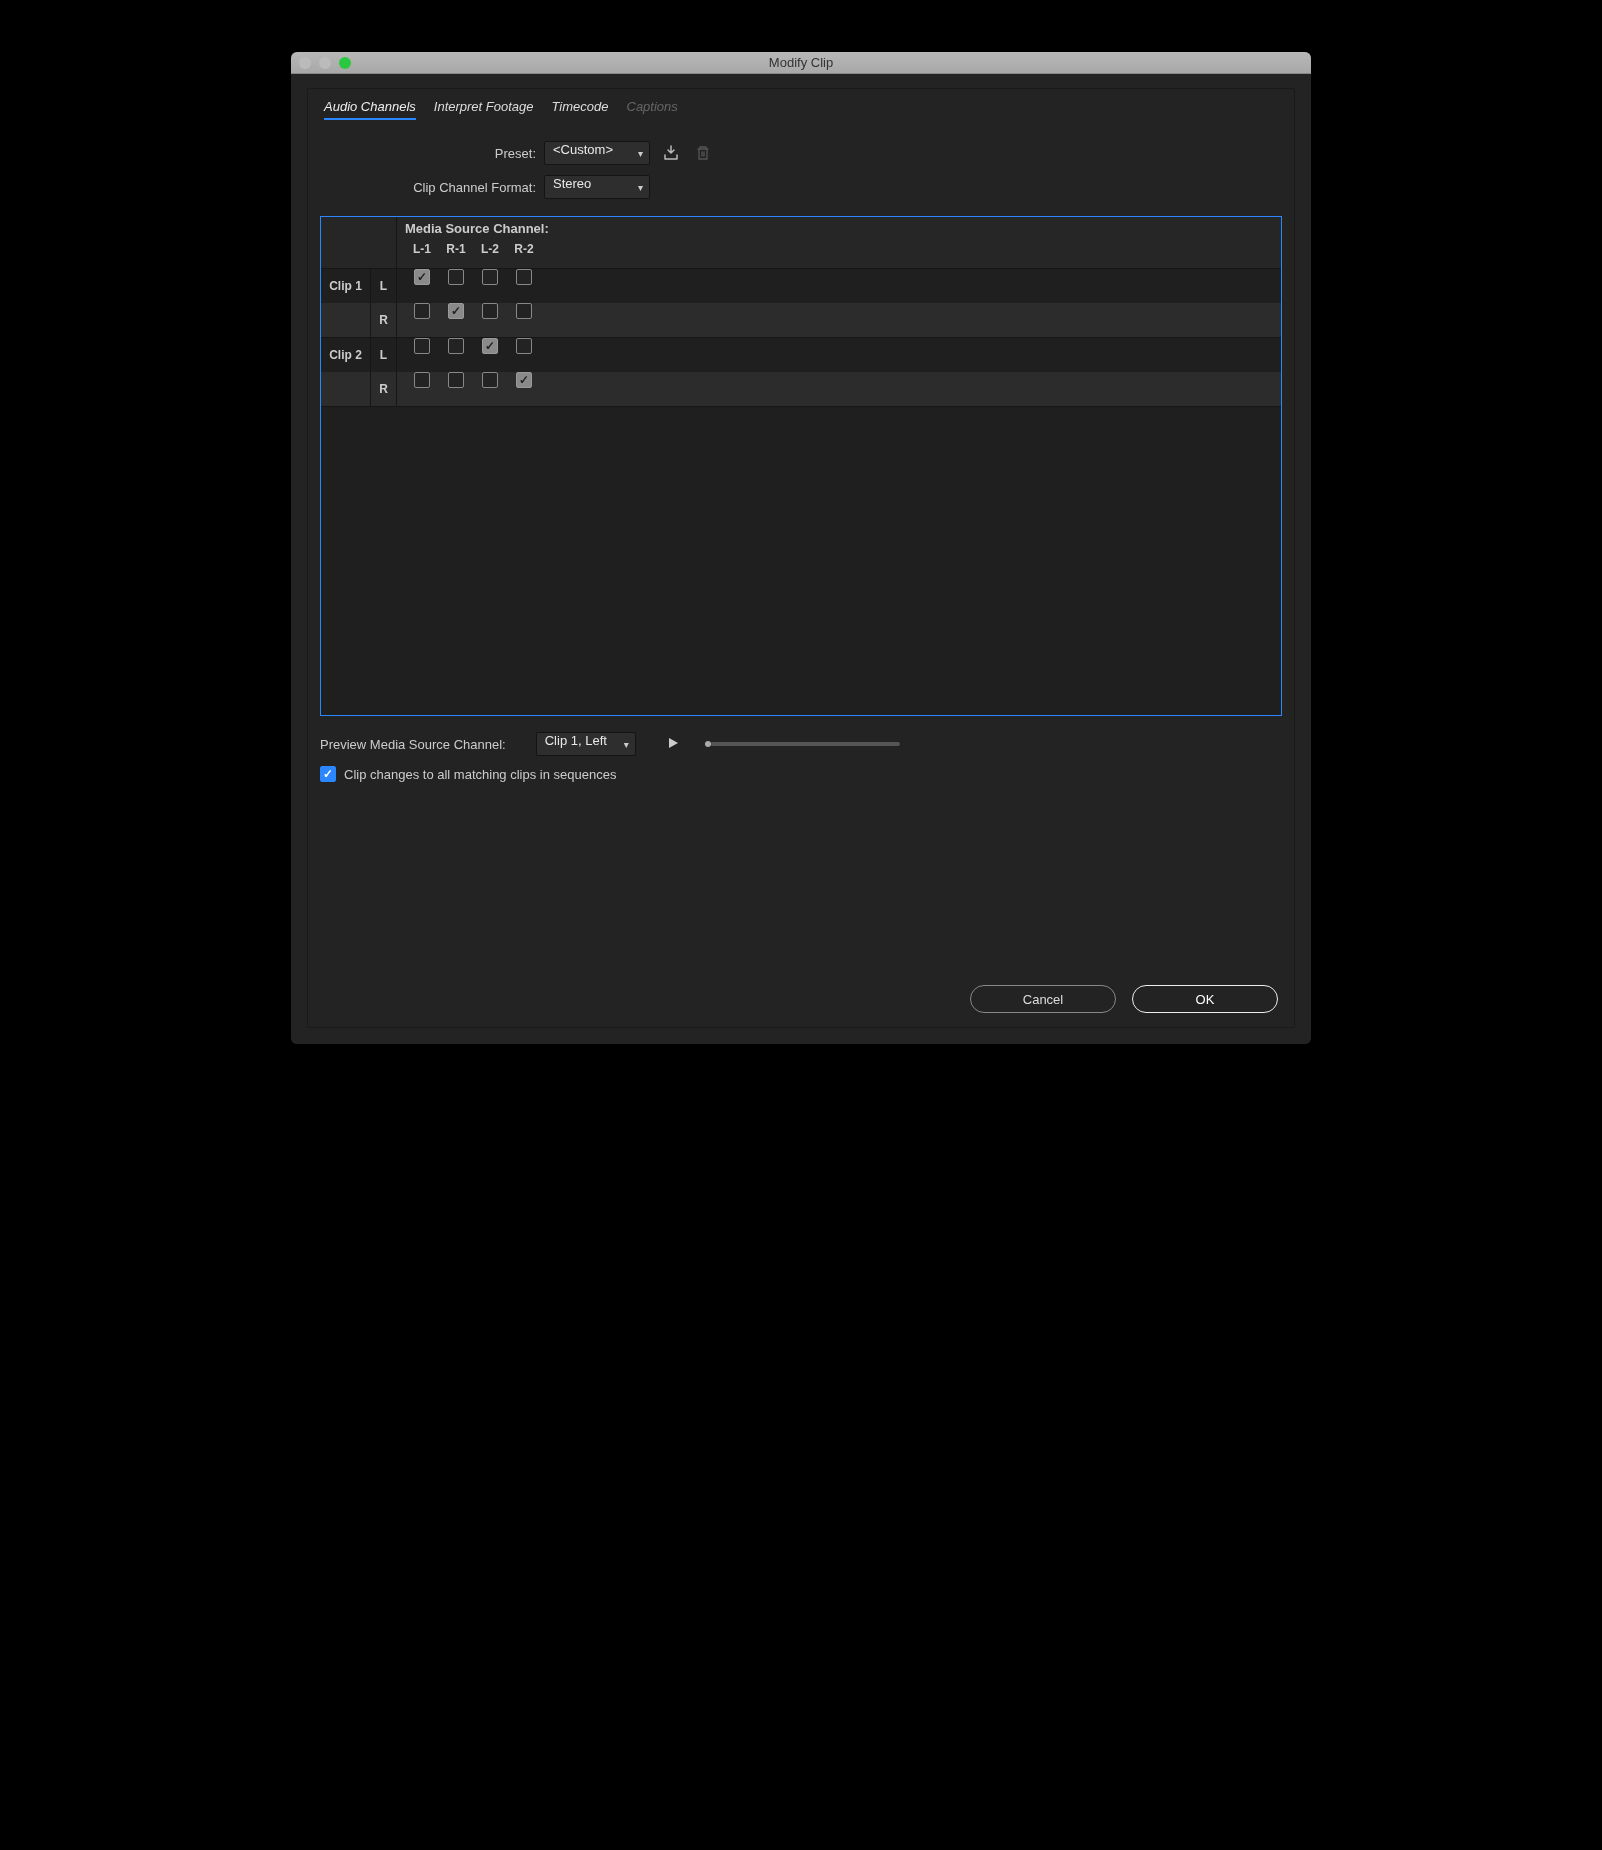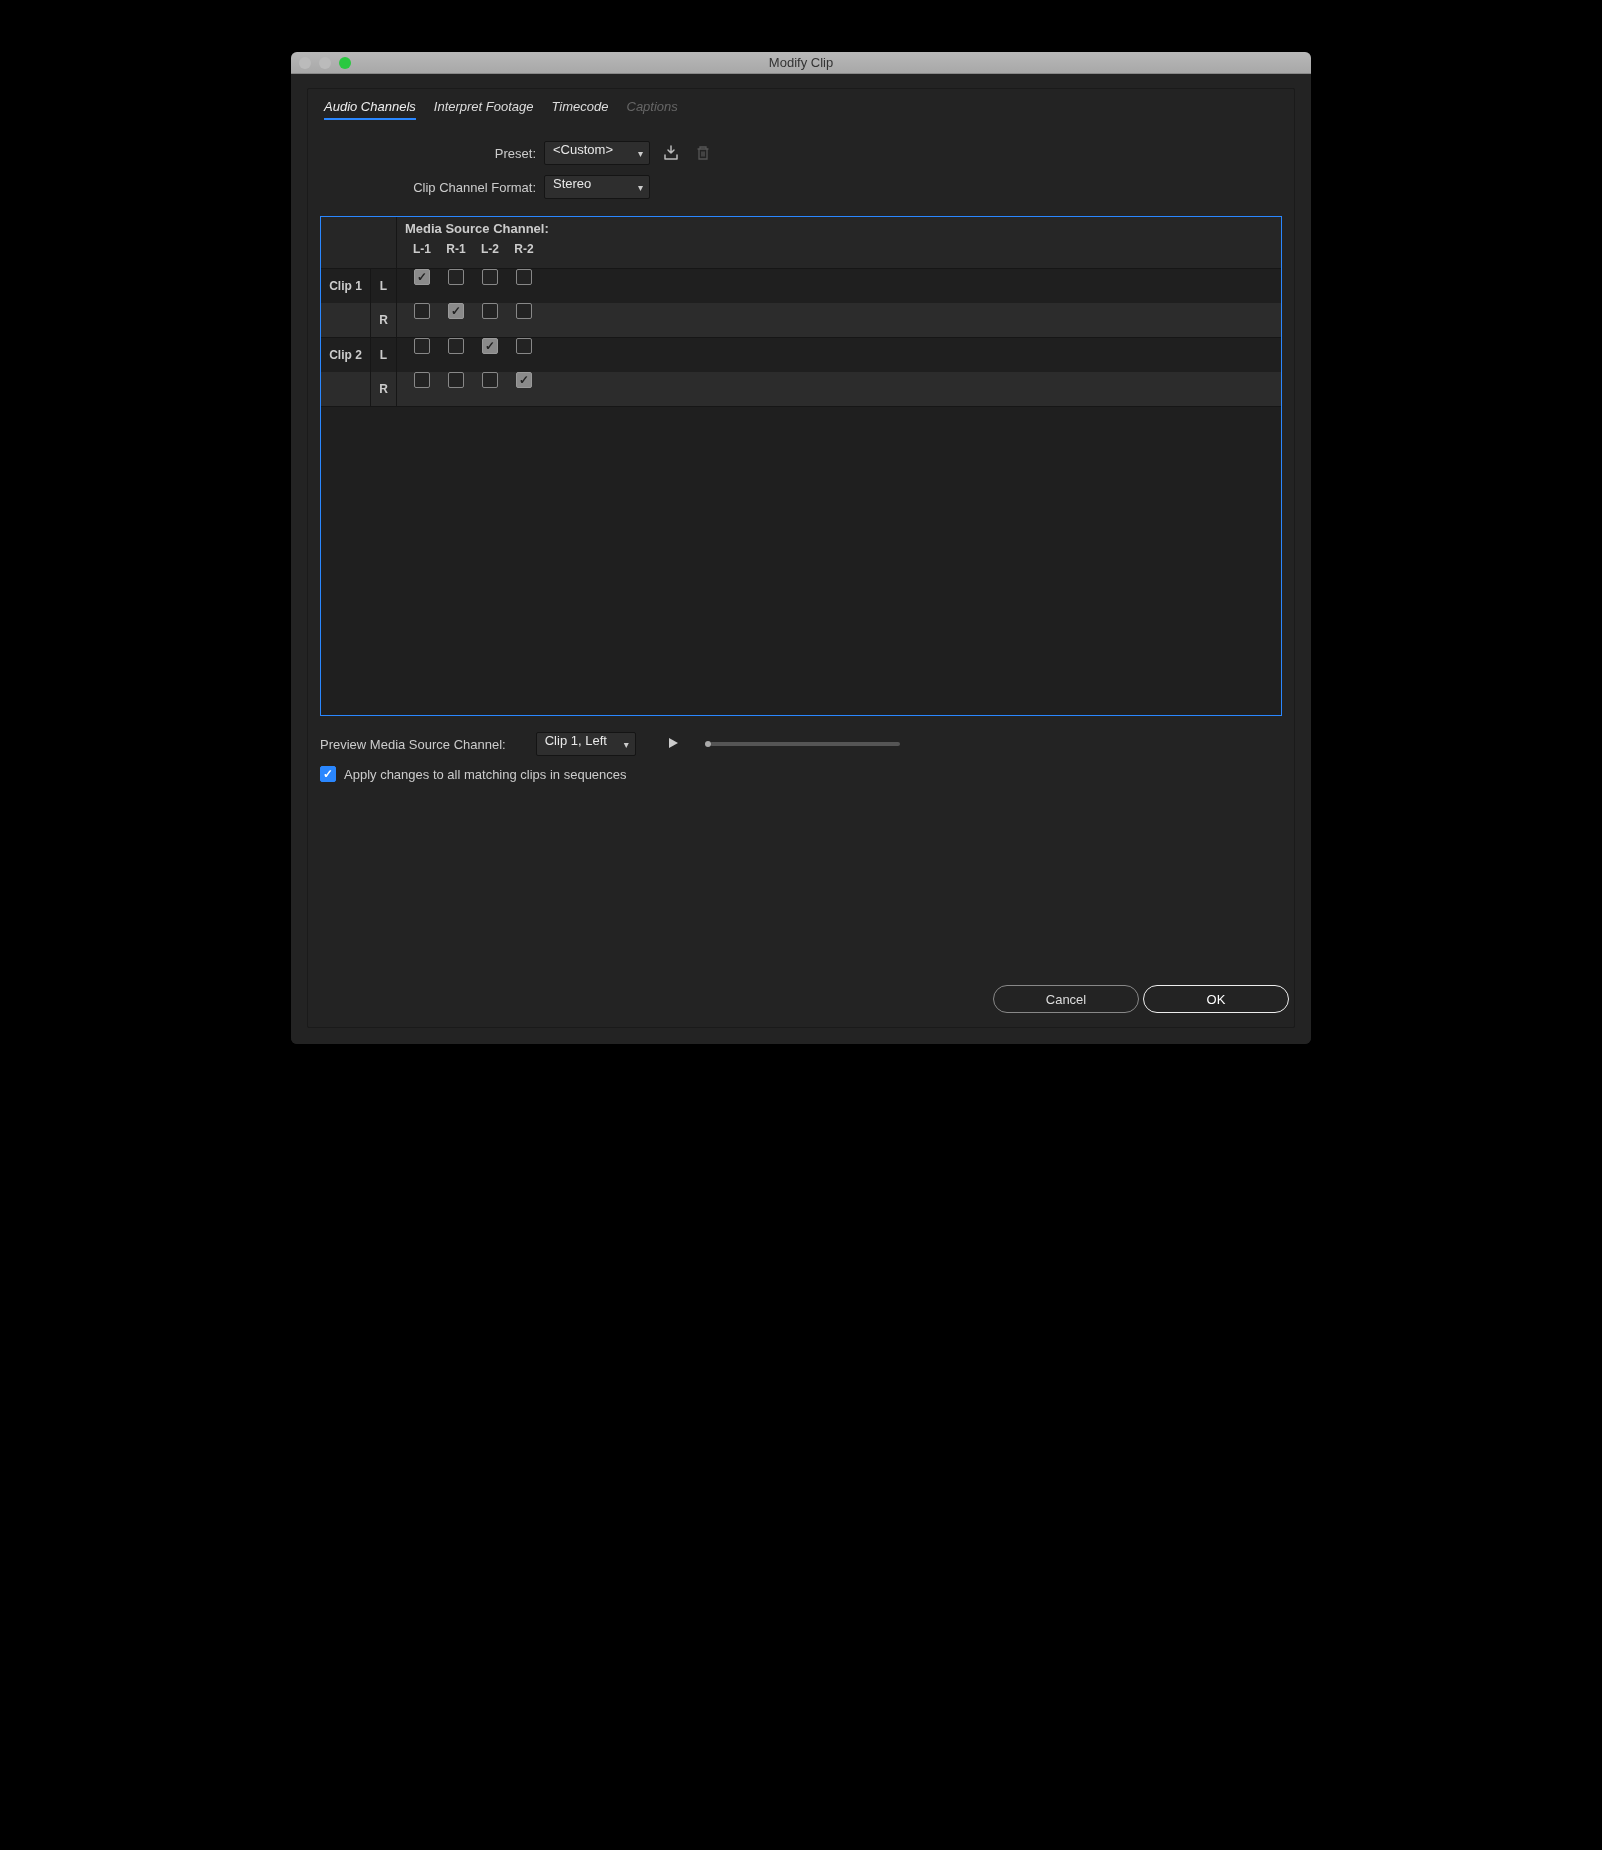--- a/index.html
+++ b/index.html
@@ -275,23 +275,23 @@
   }
   .apply-row {
     display: flex;
     align-items: center;
     gap: 8px;
     padding: 0 12px;
   }
   .button-row {
     position: absolute;
     bottom: 14px;
-    right: 5px;
-    display: flex;
-    gap: 4px;
+    right: 16px;
+    display: flex;
+    gap: 16px;
   }
   .btn {
     height: 28px;
     min-width: 146px;
     border-radius: 14px;
     border: 1px solid #888;
     background: transparent;
     color: #ddd;
     font-size: 13px;
     cursor: pointer;
@@ -459,21 +459,21 @@
         <span class="play-icon">
           <svg width="14" height="14" viewBox="0 0 14 14">
               <path d="M3 2 L12 7 L3 12 Z" fill="#ccc"></path>
             </svg>
         </span>
         <div class="progress"></div>
       </div>
 
       <div class="apply-row">
         <span id="apply-chk" class="chkbox blue-checked"></span>
-        <span>Apply changes to all matching clips in sequences</span>
+        <span>Clip changes to all matching clips in sequences</span>
       </div>
 
       <div class="button-row">
         <div class="btn">Cancel</div>
         <div class="btn primary">OK</div>
       </div>
 
     </div>
   </div>
 </div>

